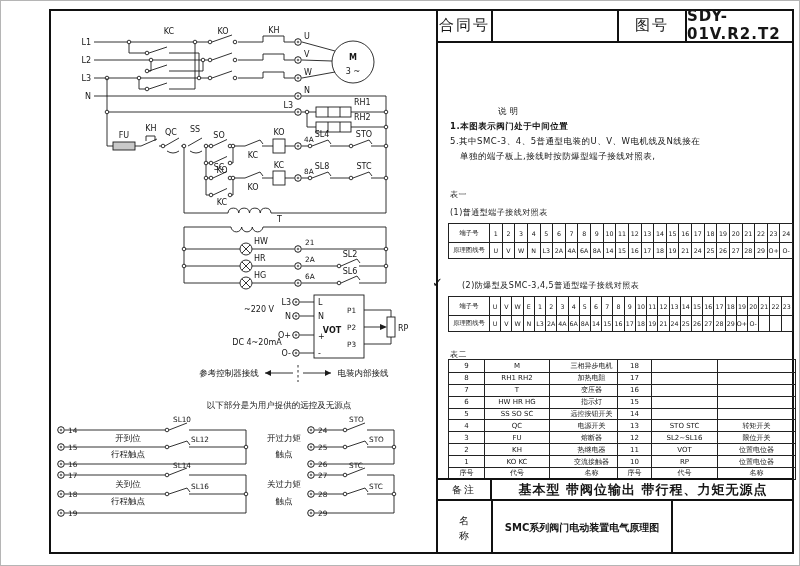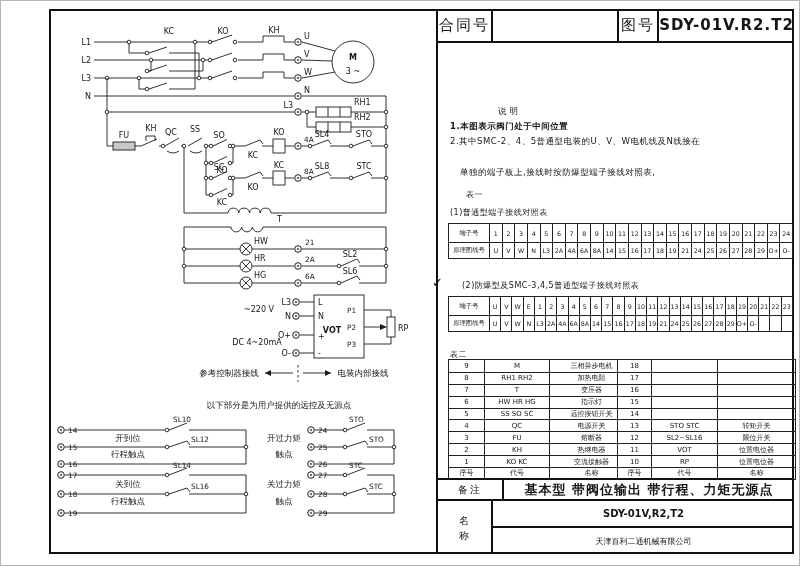--- a/index.html
+++ b/index.html
@@ -7,21 +7,21 @@
         font-family:"DejaVu Sans",sans-serif;color:#161616;overflow:hidden;}
   .frame{position:absolute;left:48px;top:8px;width:745px;height:545px;border:2px solid #111;box-sizing:border-box;}
   .divider{position:absolute;left:435px;top:8px;height:545px;width:2px;background:#111;}
   .panel{position:absolute;left:437px;top:8px;width:356px;height:545px;}
   .abs{position:absolute;}
   
   .hdr{display:flex;height:34px;border-bottom:2px solid #111;box-sizing:border-box;}
   .hcell{display:flex;align-items:center;justify-content:center;box-sizing:border-box;font-size:15px;letter-spacing:2px;}
   .hc1{width:55px;border-right:2px solid #111;}
   .hc2{width:126px;border-right:2px solid #111;}
-  .hc3{width:40px;border-right:2px solid #111;}
+  .hc3{width:68px;border-right:2px solid #111;}
   .hc4{flex:1;letter-spacing:1px;font-weight:600;}
   
   .note{font-size:8.5px;letter-spacing:0.5px;white-space:nowrap;}
   
   .ttable{box-sizing:border-box;border:1px solid #222;}
   .trow{display:flex;box-sizing:border-box;}
   .trow + .trow{border-top:1px solid #222;}
   .trow1{height:18px;} .trow2{height:16px;}
   .tlabel{width:40px;display:flex;align-items:center;justify-content:center;font-size:6.3px;box-sizing:border-box;}
   .tcells{display:flex;flex:1;}
@@ -29,21 +29,21 @@
   .cap{font-size:8px;letter-spacing:0.5px;white-space:nowrap;}
   
   .ct{box-sizing:border-box;border:1px solid #222;width:348px;}
   .ctrow{display:flex;height:11.9px;box-sizing:border-box;}
   .ctrow + .ctrow{border-top:1px solid #222;}
   .ctc{display:flex;align-items:center;justify-content:center;font-size:7px;box-sizing:border-box;overflow:hidden;white-space:nowrap;}
   .ctc + .ctc{border-left:1px solid #222;}
   .cc1{width:35px;} .cc2{width:65px;} .cc3{width:68px;padding-left:16px;} .cc4{width:34px;} .cc5{width:66px;} .cc6{flex:1;}
   
   .remark{display:flex;height:23px;border-top:2px solid #111;border-bottom:2px solid #111;box-sizing:border-box;}
-  .rlabel{width:66px;border-right:2px solid #111;display:flex;align-items:center;justify-content:center;font-size:10px;letter-spacing:2px;box-sizing:border-box;}
+  .rlabel{width:54px;border-right:2px solid #111;display:flex;align-items:center;justify-content:center;font-size:10px;letter-spacing:2px;box-sizing:border-box;}
   .rvalue{flex:1;display:flex;align-items:center;justify-content:center;font-size:13px;font-weight:600;letter-spacing:1px;}
   .tblock{display:flex;height:53px;box-sizing:border-box;}
   .tbl-label{width:55px;border-right:2px solid #111;display:flex;flex-direction:column;align-items:center;justify-content:center;font-size:10px;line-height:1.5;letter-spacing:1px;box-sizing:border-box;}
   .tbl-name{width:180px;border-right:2px solid #111;display:flex;align-items:center;justify-content:center;font-size:10px;font-weight:600;box-sizing:border-box;white-space:nowrap;}
   .tbl-right{flex:1;display:flex;flex-direction:column;}
   .tbl-dno{height:27px;border-bottom:2px solid #111;display:flex;align-items:center;justify-content:center;font-size:10px;font-weight:600;box-sizing:border-box;}
   .tbl-co{flex:1;display:flex;align-items:center;justify-content:center;font-size:8px;white-space:nowrap;}
   .check{font-size:13px;font-weight:bold;}
   
   svg text{font-family:"DejaVu Sans",sans-serif;font-size:8px;fill:#161616;}
@@ -404,24 +404,24 @@
   <div class="panel">
     <div class="hdr">
       <div class="hcell hc1">合同号</div>
       <div class="hcell hc2"></div>
       <div class="hcell hc3">图号</div>
       <div class="hcell hc4">SDY-01V.R2.T2</div>
     </div>
 
     <div class="abs note" style="left:60px;top:97px;letter-spacing:3px;text-align:center;">说明</div>
     <div class="abs note" style="left:12px;top:112px;font-weight:bold;">1.本图表示阀门处于中间位置</div>
-    <div class="abs note" style="left:12px;top:127px;">2.其中SMC-2、4、5普通型电装的U、V、W电机线及N线接在</div>
-    <div class="abs note" style="left:22px;top:142px;margin-top:16px;">单独的端子板上,接线时按防爆型端子接线对照表,</div>
-
-    <div class="abs cap" style="left:28px;top:180px;">表一</div>
+    <div class="abs note" style="left:12px;top:127px;">5.其中SMC-3、4、5普通型电装的U、V、W电机线及N线接在</div>
+    <div class="abs note" style="left:22px;top:142px;">单独的端子板上,接线时按防爆型端子接线对照表,</div>
+
+    <div class="abs cap" style="left:12px;top:180px;">表一</div>
     <div class="abs cap" style="left:12px;top:198px;">(1)普通型端子接线对照表</div>
 
     <div class="abs ttable" style="left:10px;top:214px;width:345px;">
       <div class="trow trow1">
         <div class="tlabel">端子号</div>
         <div class="tcells">
             <div class="tcell">1</div>
             <div class="tcell">2</div>
             <div class="tcell">3</div>
             <div class="tcell">4</div>
@@ -637,19 +637,16 @@
     <div class="abs remark" style="left:0;top:469px;width:356px;">
       <div class="rlabel">备注</div>
       <div class="rvalue">基本型  带阀位输出  带行程、力矩无源点</div>
     </div>
 
     <div class="abs tblock" style="left:0;top:492px;width:356px;">
       <div class="tbl-label">
         <span>名</span>
         <span>称</span>
       </div>
-      <div class="tbl-right">
-        <div class="tbl-dno">SDY-01V,R2,T2</div>
-        <div class="tbl-co">天津百利二通机械有限公司</div>
-      </div>
+      <div class="tbl-name">SMC系列阀门电动装置电气原理图</div>
     </div>
   </div>
 </div>
 
 </body></html>

